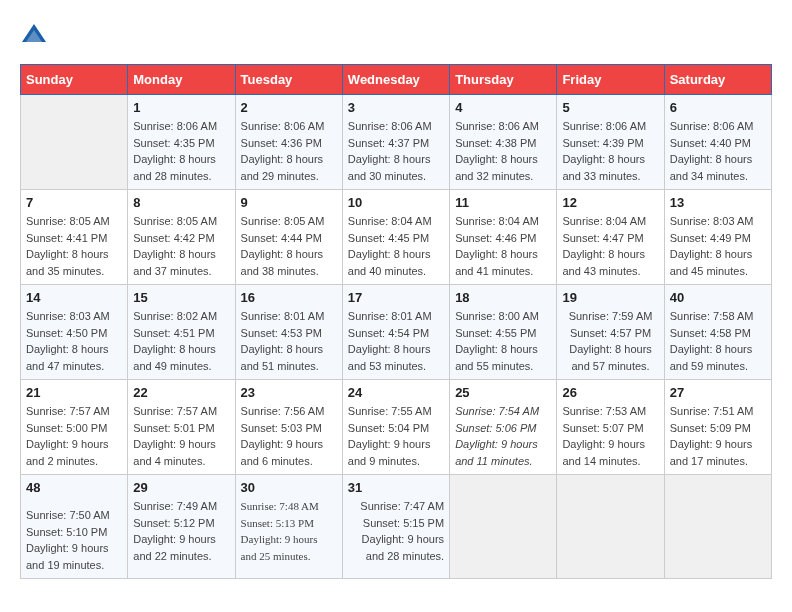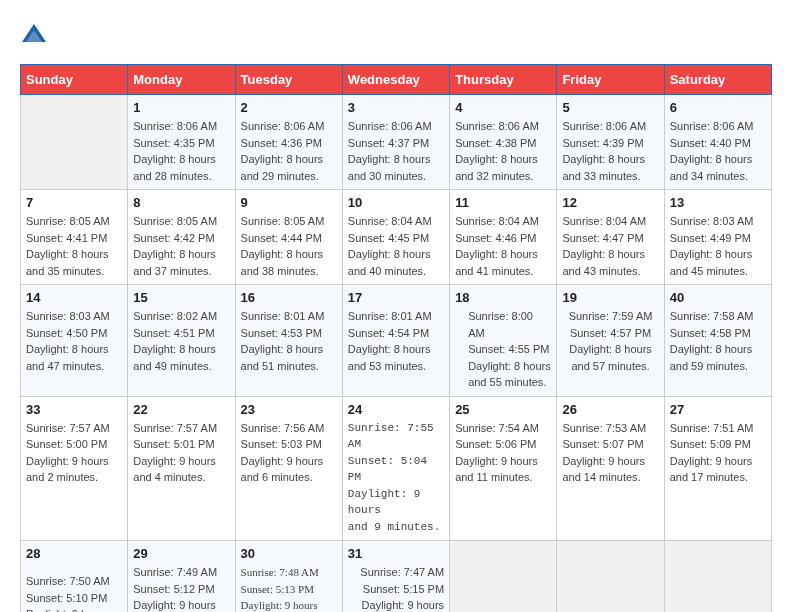--- a/index.html
+++ b/index.html
@@ -240,21 +240,21 @@
         </td>
         <td>
           <div class="day-num">17</div>
           <div class="day-info" style="white-space: pre-line;">Sunrise: 8:01 AM
 Sunset: 4:54 PM
 Daylight: 8 hours
 and 53 minutes.</div>
         </td>
         <td>
           <div class="day-num">18</div>
-          <div class="day-info" style="white-space: pre-line; margin-left: 13px;">Sunrise: 8:00 AM
+          <div class="day-info" style="white-space: pre-line;">Sunrise: 8:00 AM
 Sunset: 4:55 PM
 Daylight: 8 hours
 and 55 minutes.</div>
         </td>
         <td>
           <div class="day-num">19</div>
           <div class="day-info" style="white-space: pre-line; text-align: center;">Sunrise: 7:59 AM
 Sunset: 4:57 PM
 Daylight: 8 hours
 and 57 minutes.</div>
@@ -262,21 +262,21 @@
         <td>
           <div class="day-num">40</div>
           <div class="day-info" style="white-space: pre-line;">Sunrise: 7:58 AM
 Sunset: 4:58 PM
 Daylight: 8 hours
 and 59 minutes.</div>
         </td>
       </tr>
       <tr>
         <td>
-          <div class="day-num">33</div>
+          <div class="day-num">21</div>
           <div class="day-info" style="white-space: pre-line;">Sunrise: 7:57 AM
 Sunset: 5:00 PM
 Daylight: 9 hours
 and 2 minutes.</div>
         </td>
         <td>
           <div class="day-num">22</div>
           <div class="day-info" style="white-space: pre-line;">Sunrise: 7:57 AM
 Sunset: 5:01 PM
 Daylight: 9 hours
@@ -284,28 +284,28 @@
         </td>
         <td>
           <div class="day-num">23</div>
           <div class="day-info" style="white-space: pre-line;">Sunrise: 7:56 AM
 Sunset: 5:03 PM
 Daylight: 9 hours
 and 6 minutes.</div>
         </td>
         <td>
           <div class="day-num">24</div>
-          <div class="day-info" style="white-space: pre-line; font-family: Liberation Mono, monospace;">Sunrise: 7:55 AM
+          <div class="day-info" style="white-space: pre-line;">Sunrise: 7:55 AM
 Sunset: 5:04 PM
 Daylight: 9 hours
 and 9 minutes.</div>
         </td>
         <td>
           <div class="day-num">25</div>
-          <div class="day-info" style="white-space: pre-line;">Sunrise: 7:54 AM
+          <div class="day-info" style="white-space: pre-line; font-style: italic;">Sunrise: 7:54 AM
 Sunset: 5:06 PM
 Daylight: 9 hours
 and 11 minutes.</div>
         </td>
         <td>
           <div class="day-num">26</div>
           <div class="day-info" style="white-space: pre-line;">Sunrise: 7:53 AM
 Sunset: 5:07 PM
 Daylight: 9 hours
 and 14 minutes.</div>
@@ -313,21 +313,21 @@
         <td>
           <div class="day-num">27</div>
           <div class="day-info" style="white-space: pre-line;">Sunrise: 7:51 AM
 Sunset: 5:09 PM
 Daylight: 9 hours
 and 17 minutes.</div>
         </td>
       </tr>
       <tr>
         <td>
-          <div class="day-num">28</div>
+          <div class="day-num">48</div>
           <div class="day-info" style="white-space: pre-line; margin-top: 12px;">Sunrise: 7:50 AM
 Sunset: 5:10 PM
 Daylight: 9 hours
 and 19 minutes.</div>
         </td>
         <td>
           <div class="day-num">29</div>
           <div class="day-info" style="white-space: pre-line;">Sunrise: 7:49 AM
 Sunset: 5:12 PM
 Daylight: 9 hours

